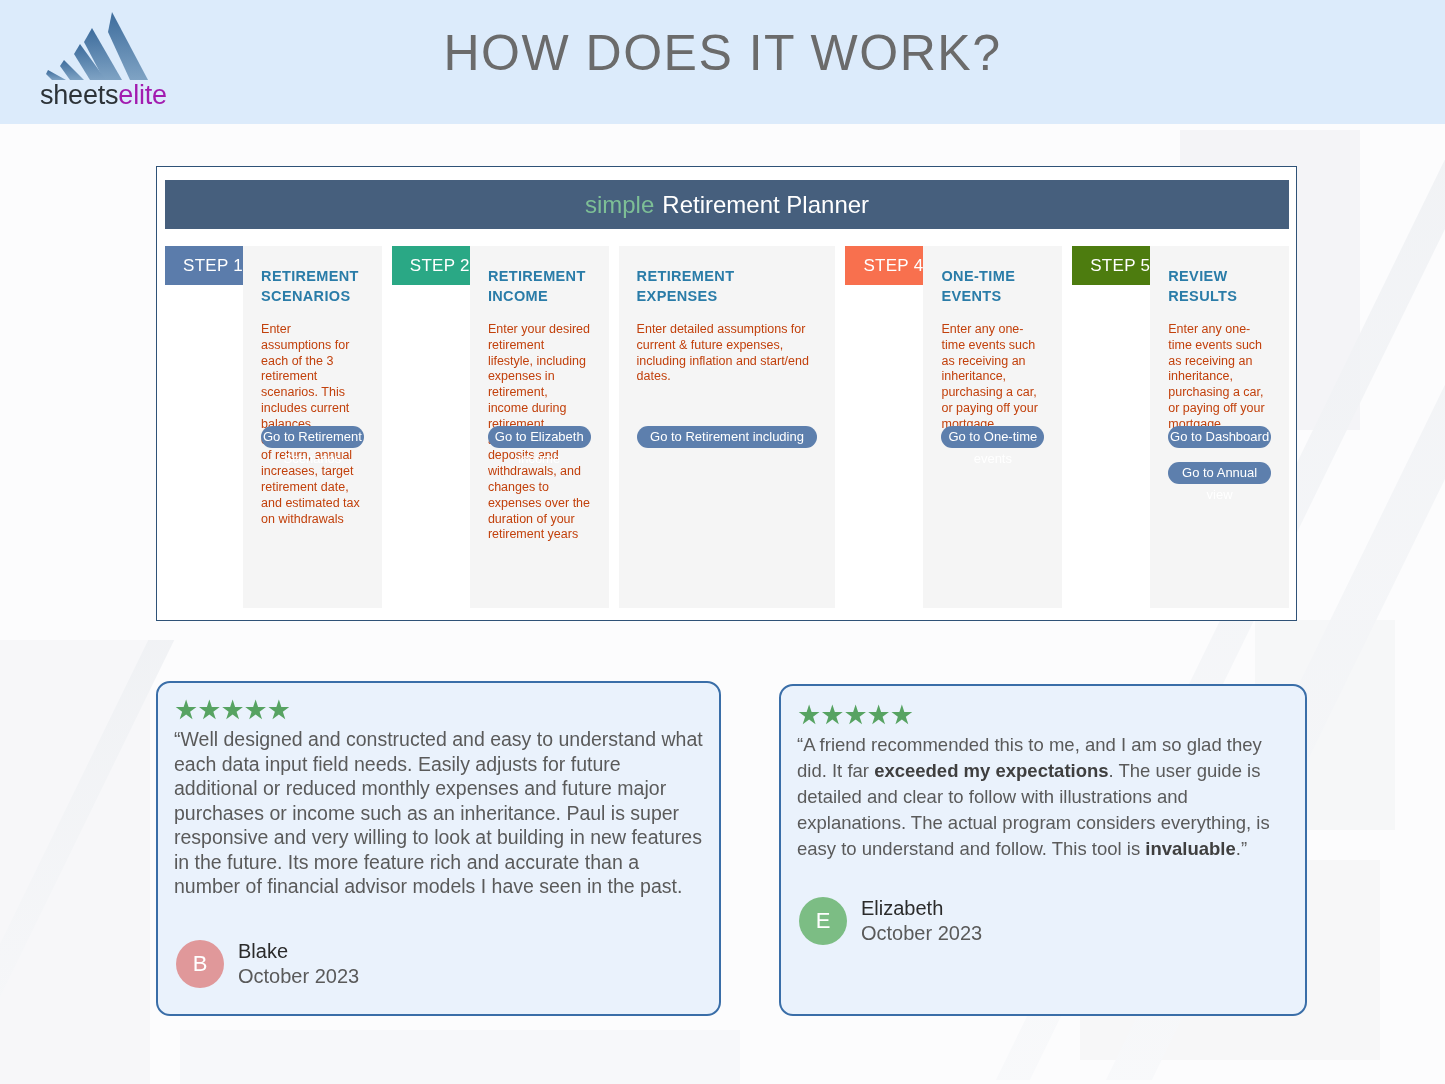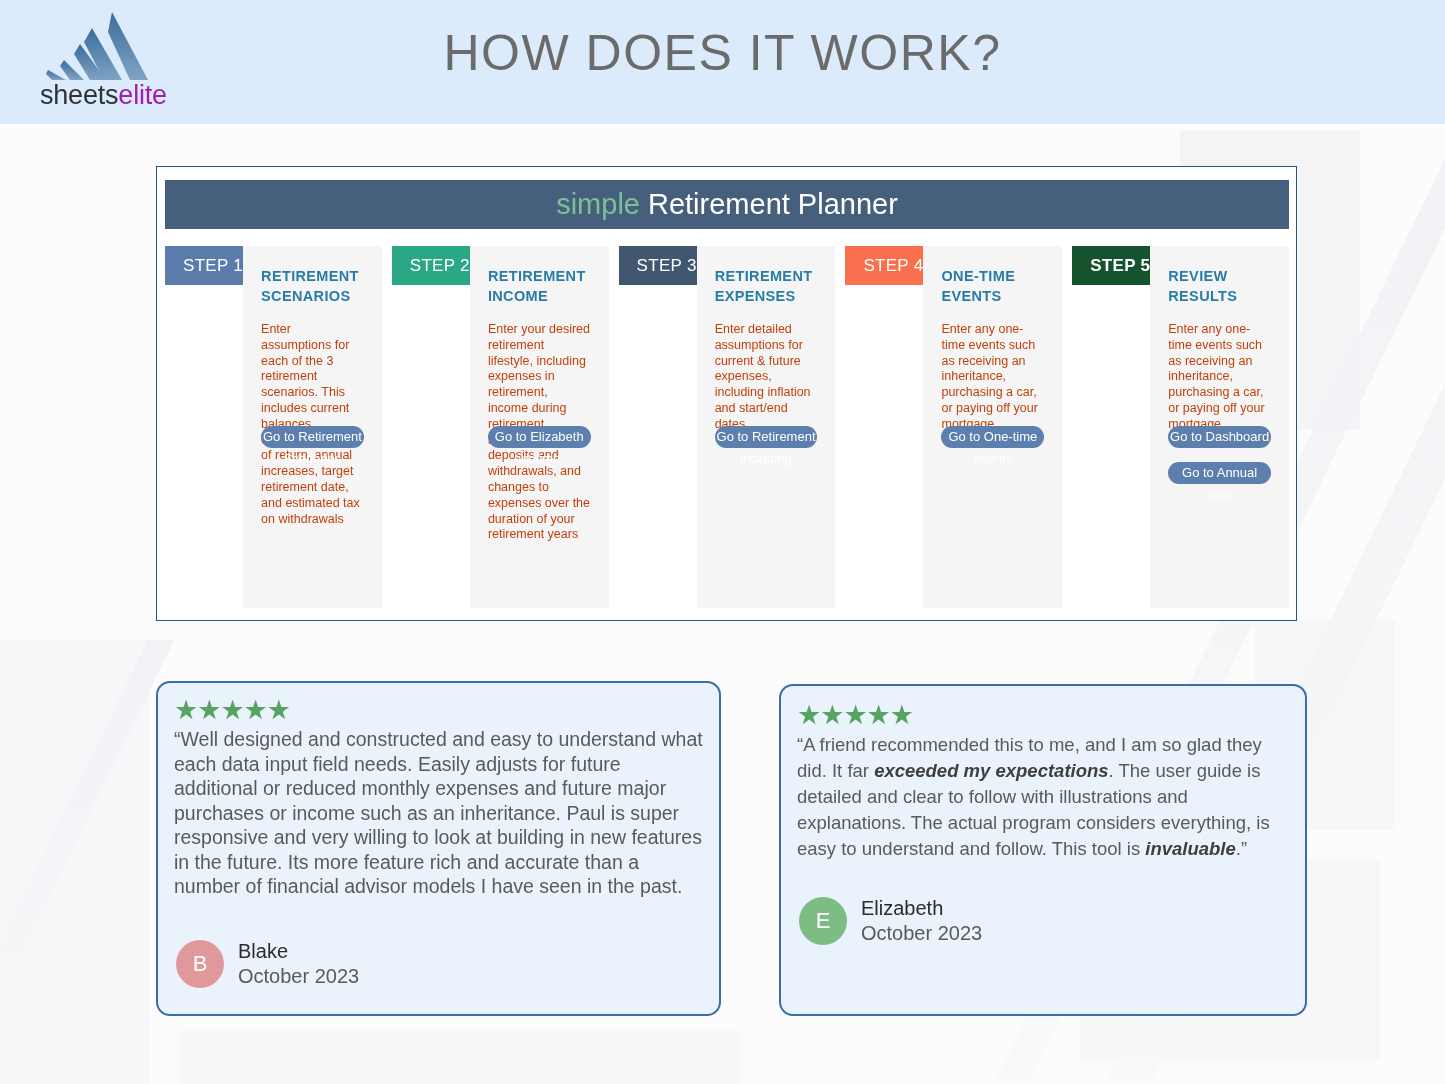--- a/index.html
+++ b/index.html
@@ -90,21 +90,21 @@
     position: absolute;
     left: 8px;
     top: 13px;
     width: 1124px;
     height: 49px;
     background: #465f7d;
     color: #ffffff;
     display: flex;
     align-items: center;
     justify-content: center;
-    font-size: 29px;
+    font-size: 24px;
   }
   .panel-titlebar .accent { color: #7dbf96; margin-right: 8px; }
 
   .steps {
     position: absolute;
     left: 8px;
     top: 79px;
     width: 1124px;
     height: 362px;
     display: flex;
@@ -187,21 +187,21 @@
     line-height: 26px;
     height: 28px;
   }
   .quote {
     color: #5a5a5a;
     font-size: 19.5px;
     line-height: 24.5px;
     margin-top: 2px;
   }
   #testimonial-1 .quote { font-size: 18.5px; line-height: 26px; }
-  .quote b { color: #3f3f3f; font-weight: 700; font-style: italic; }
+  .quote b { color: #3f3f3f; font-weight: 700; }
 
   .reviewer {
     position: absolute;
     display: flex;
     align-items: center;
     gap: 14px;
   }
   #testimonial-0 .reviewer { left: 18px; top: 256px; }
   #testimonial-1 .reviewer { left: 18px; top: 210px; }
   .avatar {
@@ -289,21 +289,20 @@
         <div class="step-cat" style="white-space: pre-line;">RETIREMENT
 INCOME</div>
         <div class="step-desc">Enter your desired retirement lifestyle, including expenses in retirement, income during retirement, additional deposits and withdrawals, and changes to expenses over the duration of your retirement years</div>
         <div class="step-btns">
           <button class="go-btn">Go to Elizabeth income</button>
         </div>
       </div>
     </div>
 
     <div class="step-col">
-      <div class="step-head" style="background: rgb(65, 86, 111);">STEP 3</div>
       <div class="step-body">
         <div class="step-cat" style="white-space: pre-line;">RETIREMENT
 EXPENSES</div>
         <div class="step-desc">Enter detailed assumptions for current &amp; future expenses, including inflation and start/end dates.</div>
         <div class="step-btns">
           <button class="go-btn">Go to Retirement including</button>
         </div>
       </div>
     </div>
 
@@ -313,21 +312,21 @@
         <div class="step-cat" style="white-space: pre-line;">ONE-TIME
 EVENTS</div>
         <div class="step-desc">Enter any one-time events  such as receiving an inheritance, purchasing a car, or paying off your mortgage.</div>
         <div class="step-btns">
           <button class="go-btn">Go to One-time events</button>
         </div>
       </div>
     </div>
 
     <div class="step-col">
-      <div class="step-head" style="background: #14532d; font-weight: bold;">STEP 5</div>
+      <div class="step-head" style="background: #4d7c0f;">STEP 5</div>
       <div class="step-body">
         <div class="step-cat" style="white-space: pre-line;">REVIEW
 RESULTS</div>
         <div class="step-desc">Enter any one-time events  such as receiving an inheritance, purchasing a car, or paying off your mortgage.</div>
         <div class="step-btns">
           <button class="go-btn">Go to Dashboard</button>
           <button class="go-btn">Go to Annual view</button>
         </div>
       </div>
     </div>

